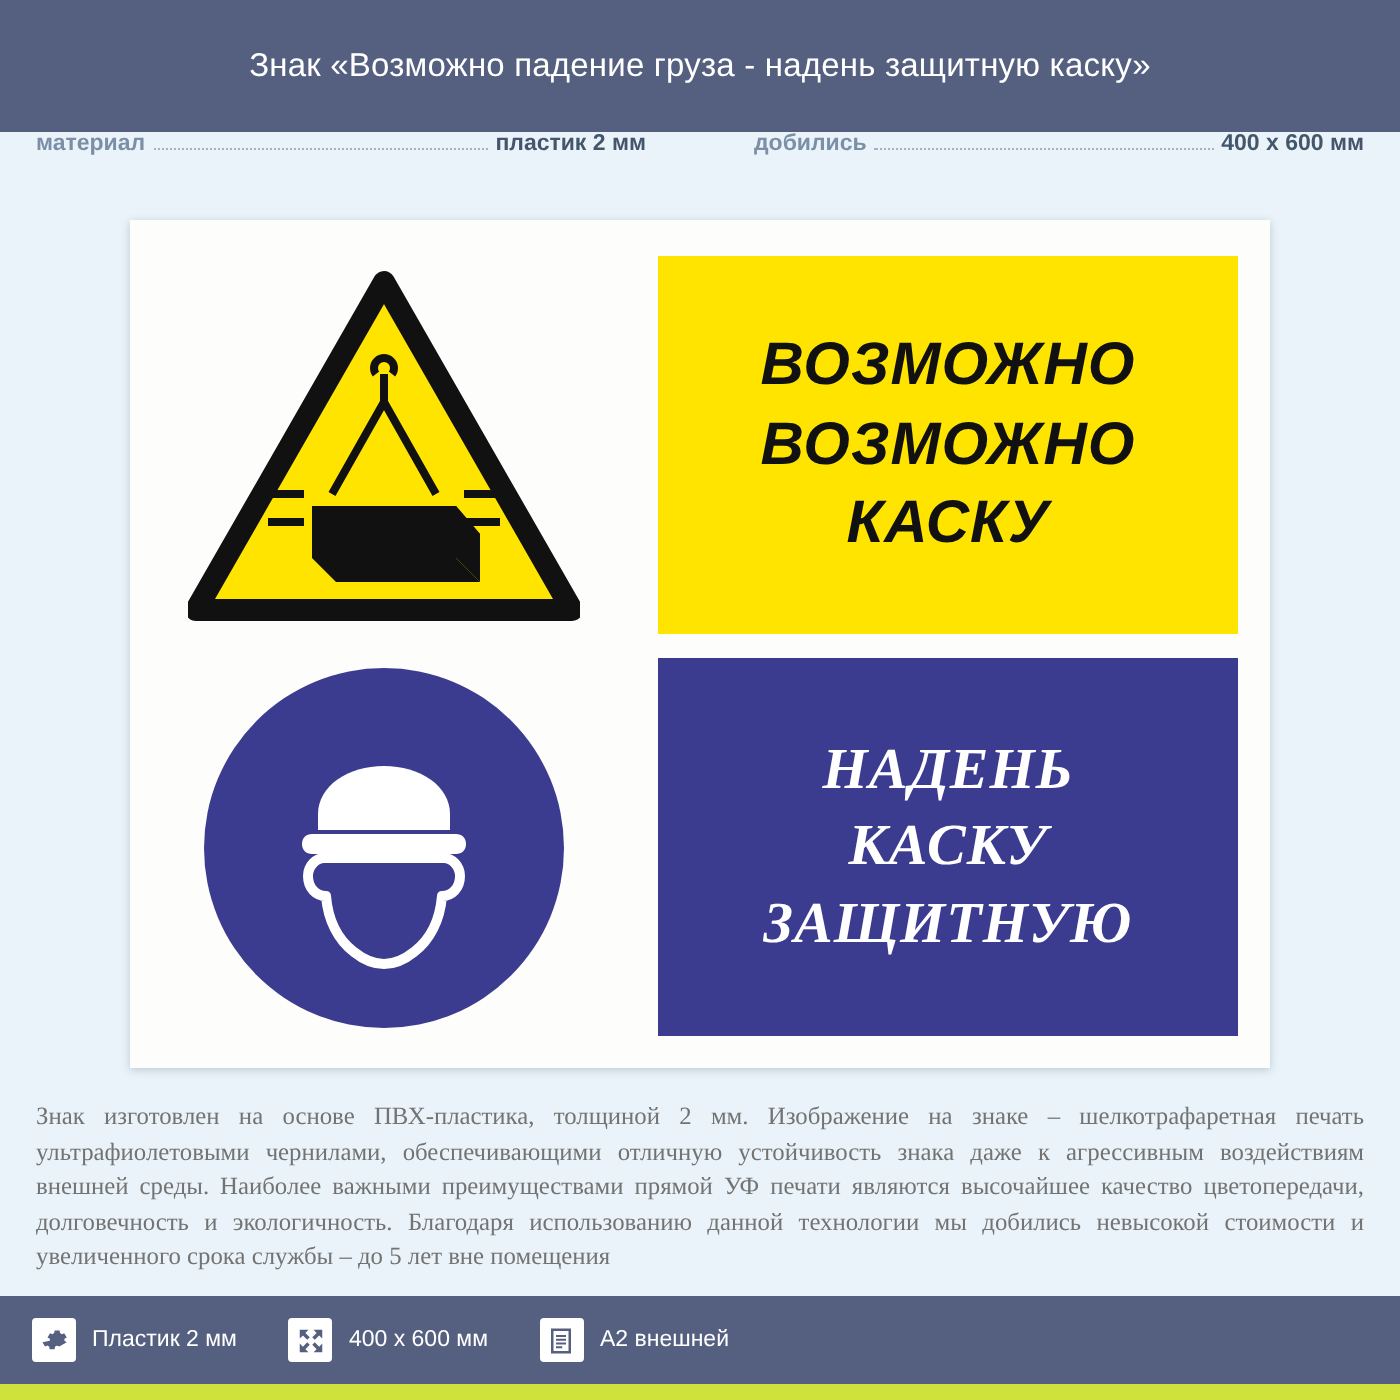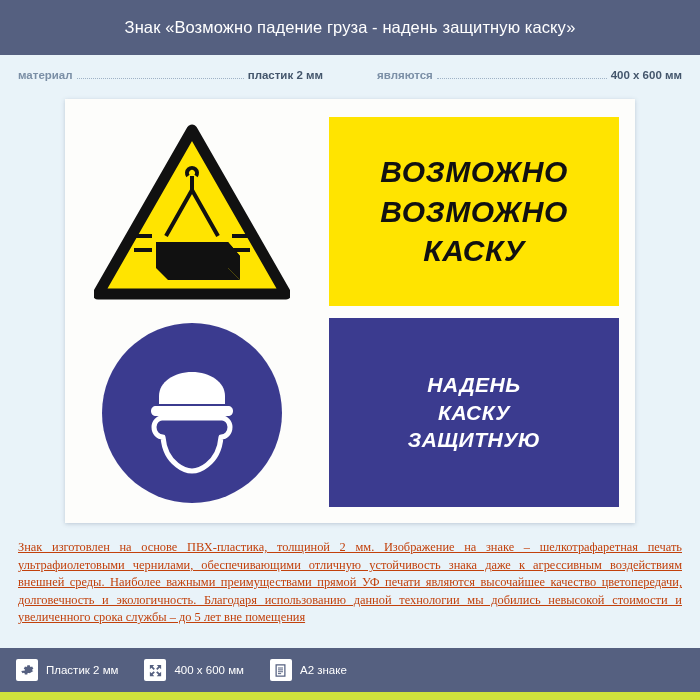--- a/index.html
+++ b/index.html
@@ -17,38 +17,37 @@
     position: relative;
     width: 700px;
     height: 700px;
     background: #e9f3f9;
     display: flex;
     flex-direction: column;
   }
   
   .header {
     background: #556080;
-    height: 55px;
+    height: 66px;
     display: flex;
     align-items: center;
     justify-content: center;
     padding: 0 20px;
     box-sizing: border-box;
   }
   .header-title {
     color: #ffffff;
     font-size: 16.5px;
     text-align: center;
     letter-spacing: 0.1px;
   }
   
   .spec-strip {
     height: 40px;
     display: flex;
-    align-items: center;
     padding: 0 18px;
     box-sizing: border-box;
     font-size: 11.5px;
     color: #5c6f8a;
     font-weight: bold;
     background: #e9f3f9;
     gap: 36px;
   }
   .spec-label {
     color: #7b8fa6;
@@ -115,37 +114,36 @@
   .warn-line {
     font-family: "Liberation Sans", sans-serif;
     font-weight: bold;
     font-style: italic;
     font-size: 30px;
     color: #111111;
     letter-spacing: 0.5px;
     line-height: 1.32;
   }
   .mand-line {
-    font-family: Liberation Sans, sans-serif;
+    font-family: Liberation Serif, serif;
     font-weight: bold;
     font-style: italic;
-    font-size: 21px;
+    font-size: 29px;
     color: #ffffff;
     letter-spacing: 0.5px;
     line-height: 1.32;
   }
   
   .description {
     padding: 6px 18px 0 18px;
     font-size: 12.4px;
     line-height: 1.42;
-    color: #c2410c;
+    color: #737373;
     text-align: justify;
     font-family: "Liberation Serif", serif;
-    text-decoration: underline;
   }
   
   .footer {
     margin-top: auto;
     background: #556080;
     height: 44px;
     display: flex;
     align-items: center;
     padding: 0 16px;
     box-sizing: border-box;
@@ -181,21 +179,21 @@
     <div class="header-title">Знак «Возможно падение груза - надень защитную каску»</div>
   </div>
 
   <div class="spec-strip">
     <div class="spec-left">
       <span class="spec-label">материал</span>
       <span class="spec-dots"></span>
       <span class="spec-value">пластик 2 мм</span>
     </div>
     <div class="spec-right">
-      <span class="spec-label">являются</span>
+      <span class="spec-label">добились</span>
       <span class="spec-dots"></span>
       <span class="spec-value">400 x 600 мм</span>
     </div>
   </div>
 
   <div class="sign-wrap">
     <div class="sign">
 
       <div class="sign-row">
         <div class="cell-icon">
@@ -267,19 +265,19 @@
       <span>400 x 600 мм</span>
     </div>
 
     <div class="footer-item">
       <span class="footer-ico">
         <svg width="15" height="15" viewBox="0 0 24 24">
           <rect x="5" y="3" width="14" height="18" fill="none" stroke="#556080" stroke-width="2"></rect>
           <path stroke="#556080" stroke-width="1.6" d="M8 8h8M8 11h8M8 14h8M8 17h5"></path>
         </svg>
       </span>
-      <span>A2 знаке</span>
+      <span>A2 внешней</span>
     </div>
 
   </div>
 
   <div class="bottom-bar"></div>
 </div>
 
 </body></html>

